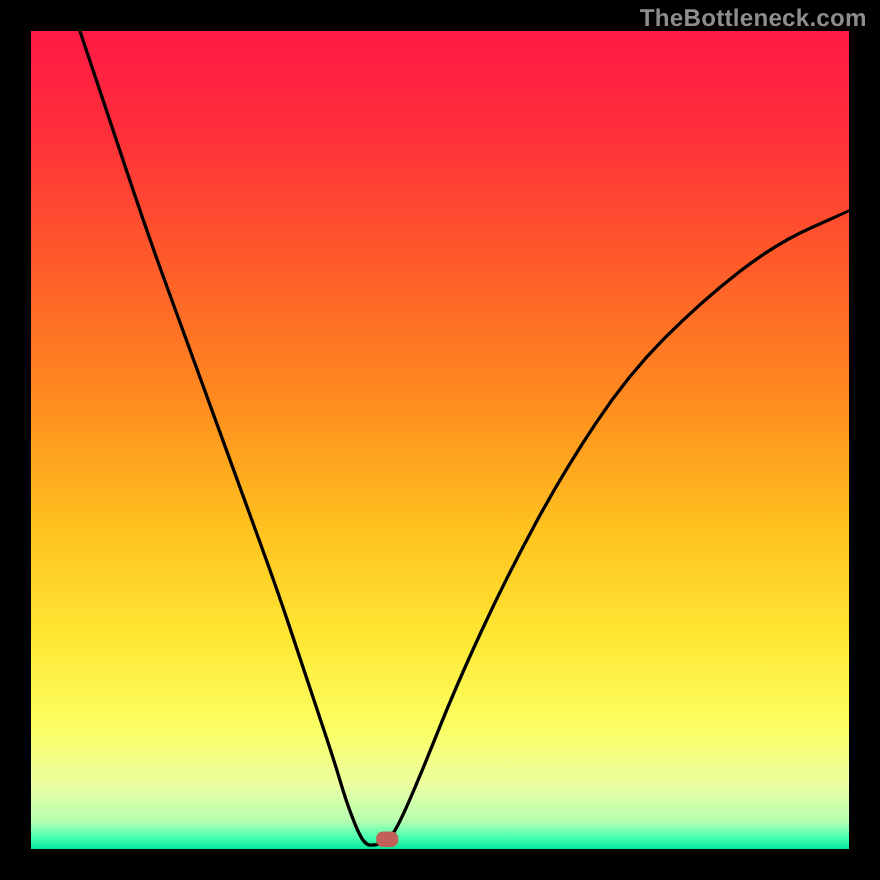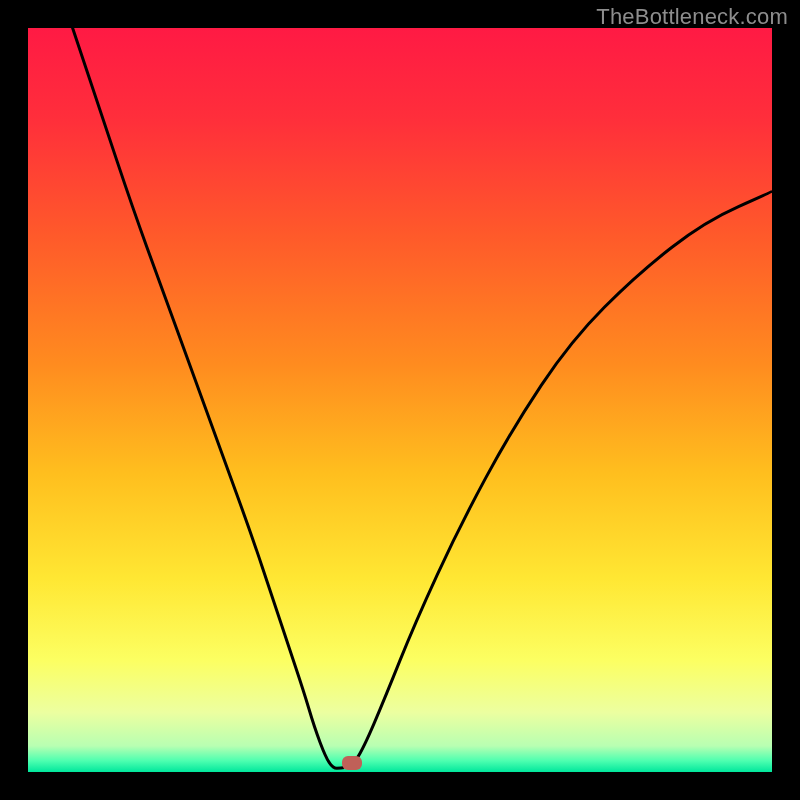--- a/index.html
+++ b/index.html
@@ -46,21 +46,21 @@
     height: 14px;
     border-radius: 6px;
     transform: translate(-50%, -50%);
   }
   .watermark {
     position: absolute;
     top: 4px;
     right: 12px;
     font-family: Arial, Helvetica, sans-serif;
     font-size: 22px;
-    font-weight: 400;
+    font-weight: 700;
     color: #8d8d8d;
     letter-spacing: 0.2px;
     user-select: none;
   }
 </style>
 </head>
 <body>
 
 <div class="frame">
 

